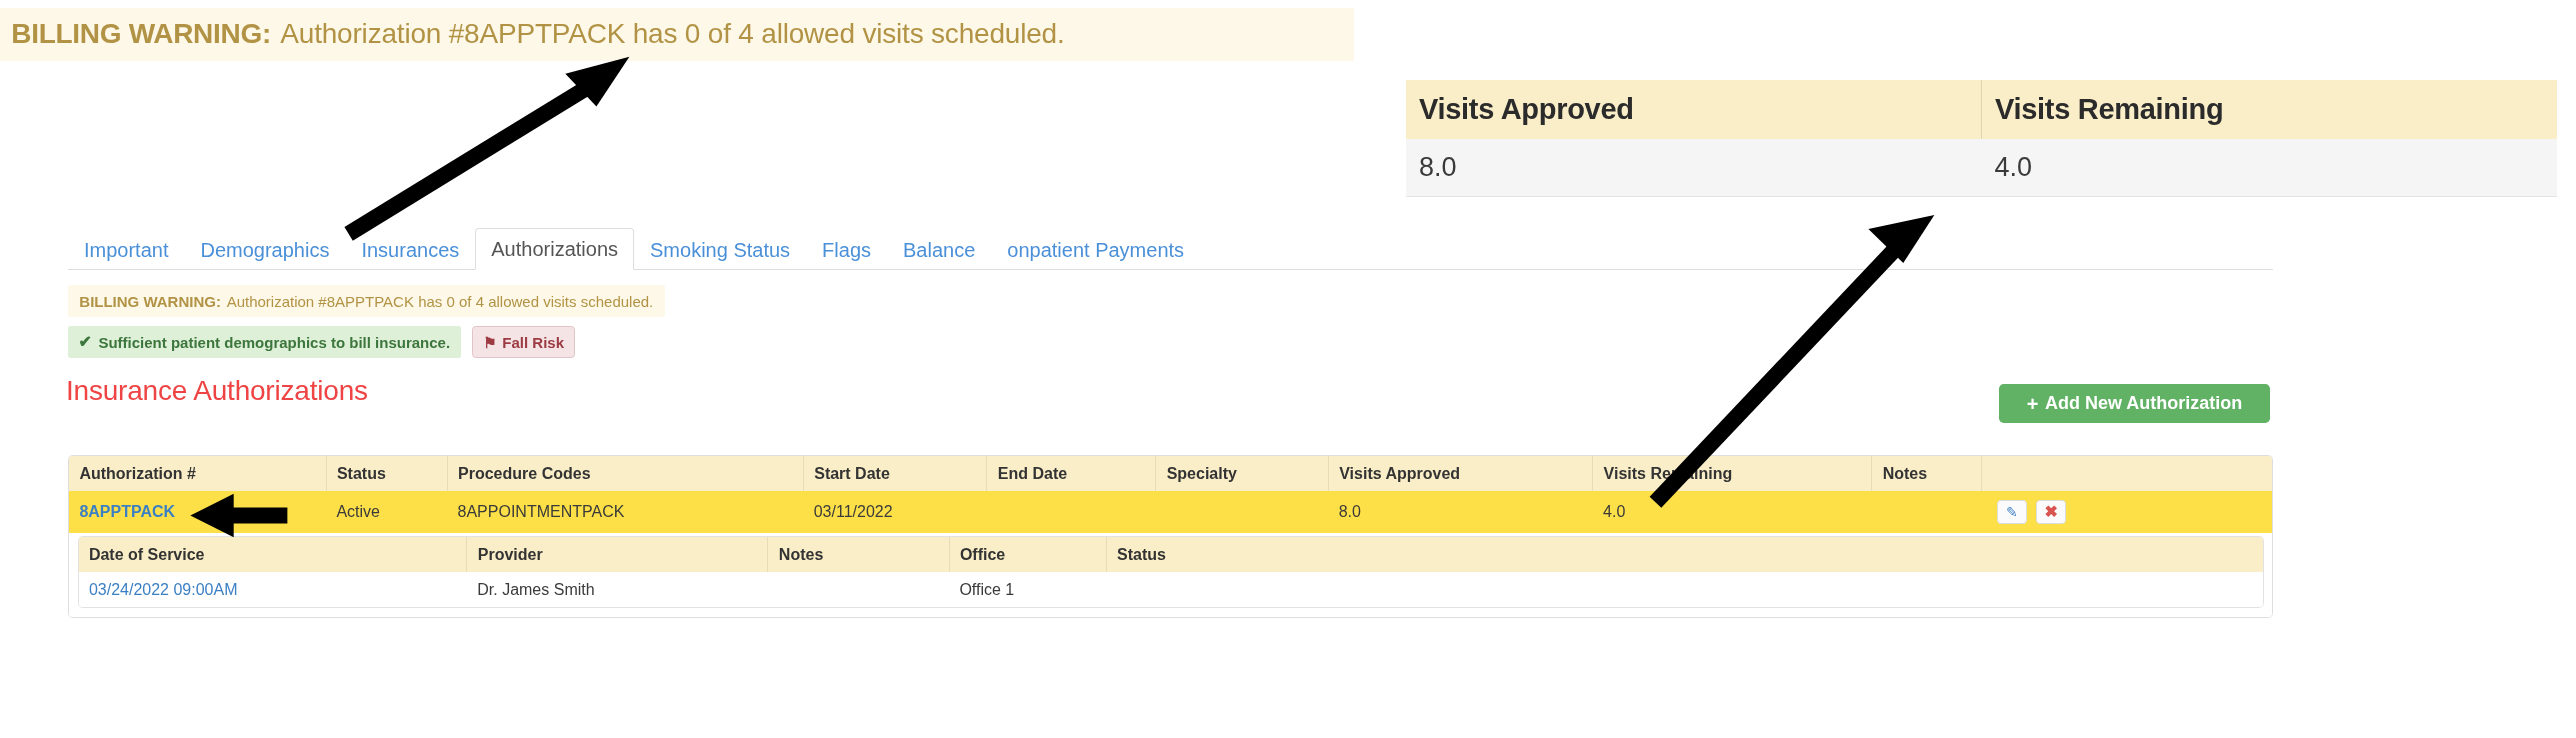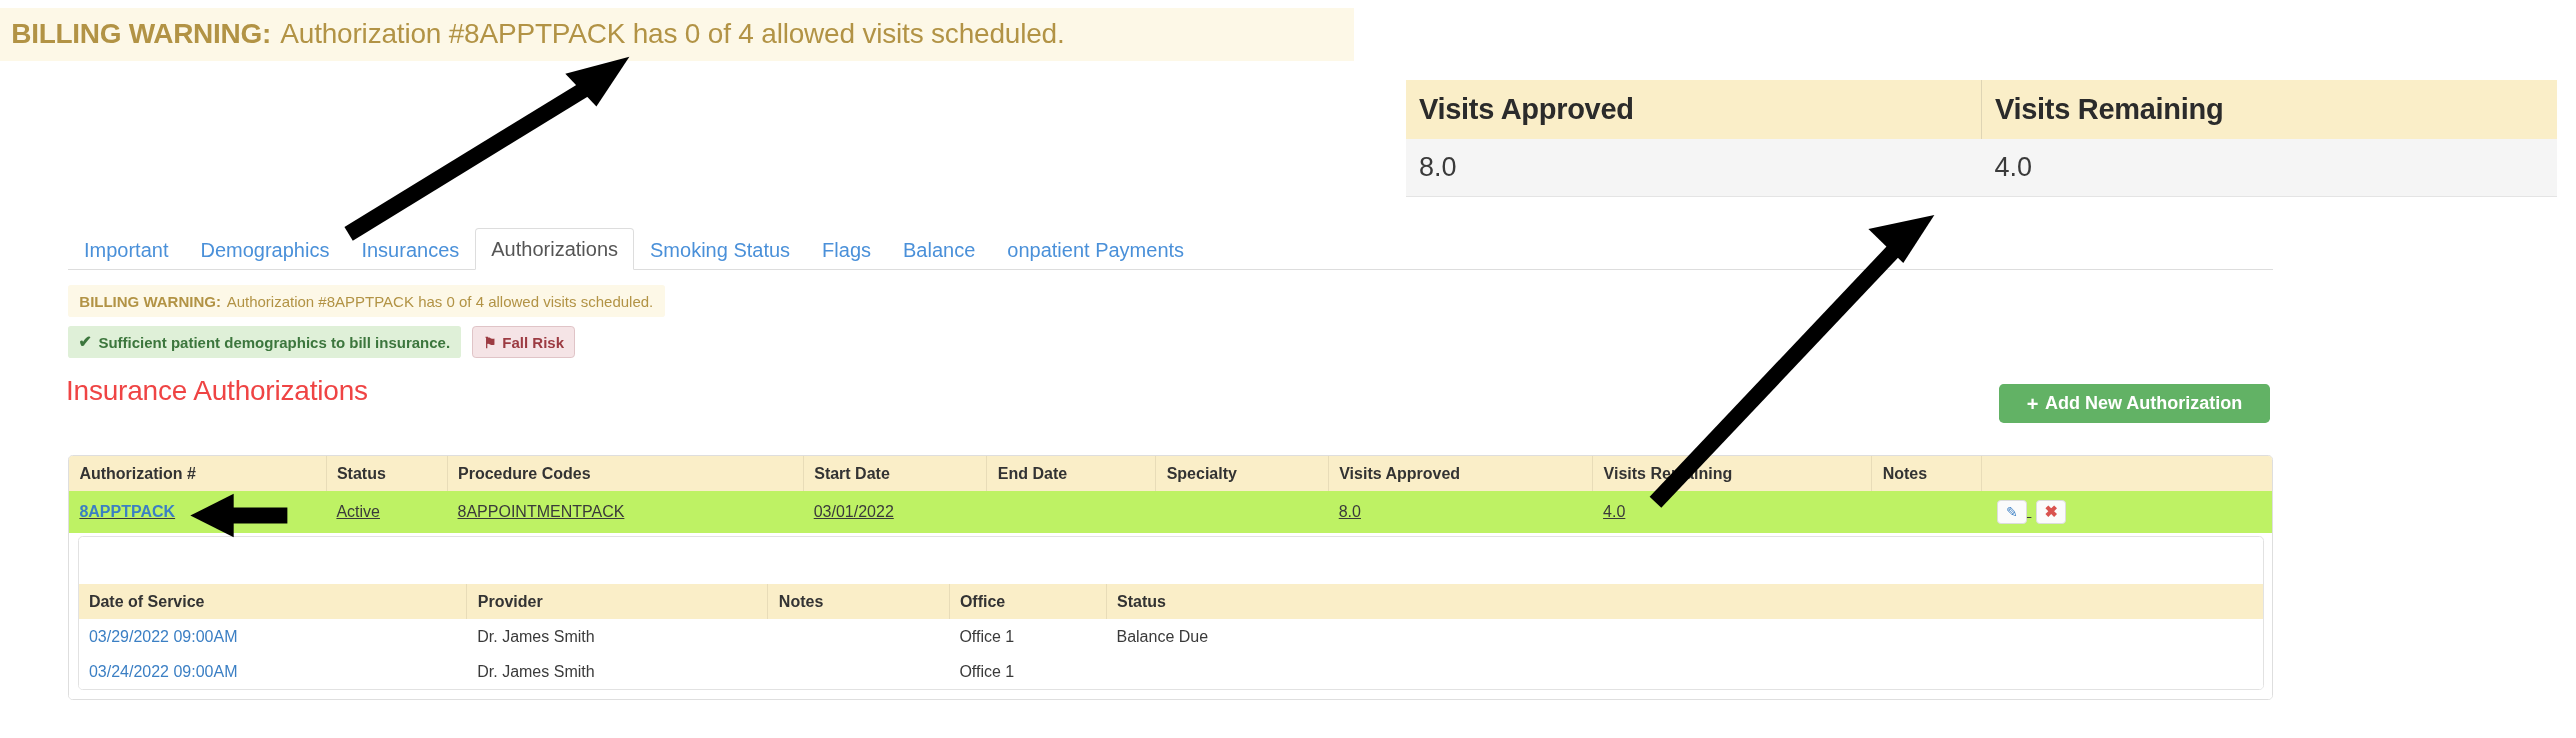--- a/index.html
+++ b/index.html
@@ -246,21 +246,21 @@
   table.grid th:last-child { border-right: none; }
   table.grid td {
     font-size: 16px;
     color: #3a3a3a;
     text-align: left;
     padding: 8.5px 0 8.5px 10.4px;
     height: 36px;
     box-sizing: border-box;
     vertical-align: middle;
   }
-  .auth-row td { background: #bef264; text-decoration: underline; }
+  .auth-row td { background: #fde047; }
   .auth-link {
     color: #3b7fc4;
     font-weight: bold;
     text-decoration: none;
     cursor: pointer;
   }
   .actions-cell {
     text-align: right;
     padding-right: 9.4px !important;
     white-space: nowrap;
@@ -291,21 +291,20 @@
     margin: 3.8px 8.5px 8.5px 8.5px;
     border: 0.9px solid #e2e2e2;
     border-radius: 4.7px;
     overflow: hidden;
     background: #ffffff;
   }
   table.visits {
     width: 100%;
     border-collapse: collapse;
     table-layout: fixed;
-    margin-top: 47px;
   }
   table.visits th {
     background: #faeec8;
     font-size: 16px;
     font-weight: bold;
     color: #333333;
     text-align: left;
     padding: 8.5px 0 8.5px 10.4px;
     height: 33px;
     box-sizing: border-box;
@@ -424,21 +423,21 @@
           <th></th>
         </tr>
       </thead>
       <tbody>
         <tr class="auth-row">
           <td>
             <a class="auth-link">8APPTPACK</a>
           </td>
           <td>Active</td>
           <td>8APPOINTMENTPACK</td>
-          <td>03/01/2022</td>
+          <td>03/11/2022</td>
           <td></td>
           <td></td>
           <td>8.0</td>
           <td>4.0</td>
           <td></td>
           <td class="actions-cell">
             <span class="icon-btn edit">✎</span>
             <span class="icon-btn del">✖</span>
           </td>
         </tr>
@@ -457,27 +456,20 @@
                   <tr>
                     <th>Date of Service</th>
                     <th>Provider</th>
                     <th>Notes</th>
                     <th>Office</th>
                     <th>Status</th>
                   </tr>
                 </thead>
                 <tbody>
                   <tr class="even">
-                    <td><a class="dos-link">03/29/2022 09:00AM</a></td>
-                    <td>Dr. James Smith</td>
-                    <td></td>
-                    <td>Office 1</td>
-                    <td>Balance Due</td>
-                  </tr>
-                  <tr class="even">
                     <td><a class="dos-link">03/24/2022 09:00AM</a></td>
                     <td>Dr. James Smith</td>
                     <td></td>
                     <td>Office 1</td>
                     <td></td>
                   </tr>
                 </tbody>
               </table>
             </div>
           </td>

